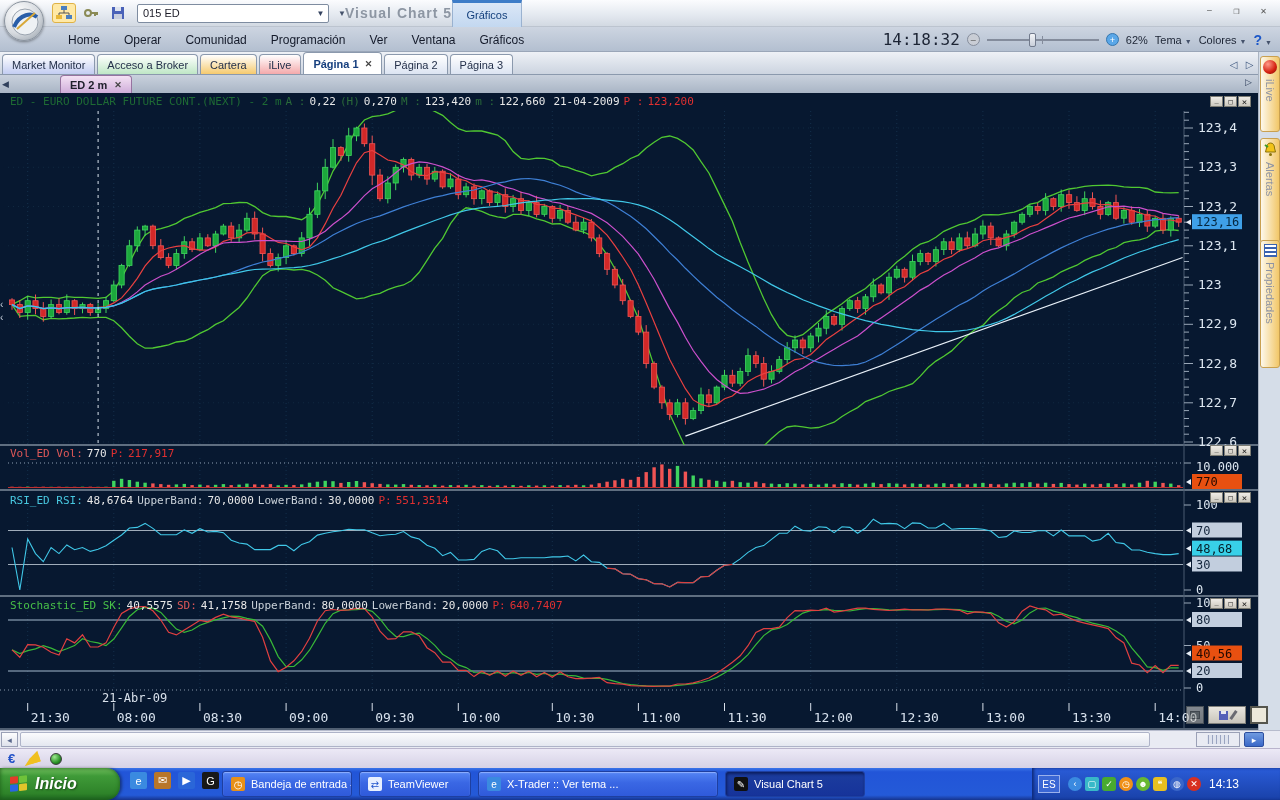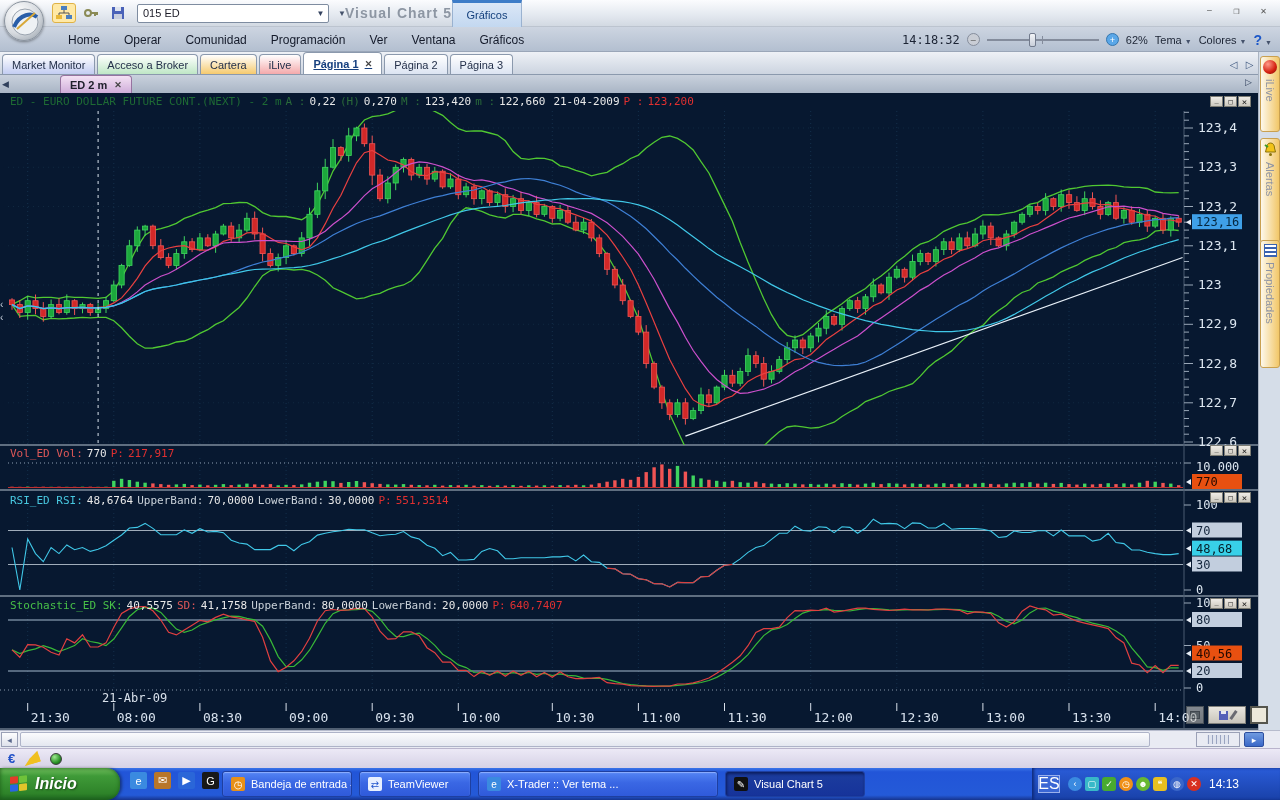--- a/index.html
+++ b/index.html
@@ -33,21 +33,21 @@
   .winbtn.min::before{content:"—";font-size:8px;}
   .winbtn.res::before{content:"❐";}
   .winbtn.cls::before{content:"✕";}
 
   
   .menurow{position:absolute;top:27px;left:0;width:1280px;height:25px;
     background:linear-gradient(#cdd5e1,#b3bfd0);border-bottom:1px solid #9aa6b8;}
   .menu-list{position:absolute;left:56px;top:0;height:25px;display:flex;}
   .menu-item{padding:0 12px;font-size:12px;color:#141a2a;display:flex;align-items:center;}
   .menu-right{position:absolute;right:8px;top:0;height:25px;display:flex;align-items:center;gap:7px;font-size:11px;color:#1c2434;}
-  .clocksmall{font-family:"DejaVu Sans Mono",monospace;font-size:12px;}
+  .clocksmall{font-family:"DejaVu Sans Mono",monospace;font-size:16px;}
   .zoom-minus,.zoom-plus{width:13px;height:13px;border-radius:50%;font-size:9px;display:flex;align-items:center;justify-content:center;}
   .zoom-minus{background:#c9cdd5;border:1px solid #858d9c;color:#555;}
   .zoom-minus::before{content:"–";}
   .zoom-plus{background:#5aa7e8;border:1px solid #3576ae;color:#fff;}
   .zoom-plus::before{content:"+";}
   .slider{position:relative;width:112px;height:14px;}
   .slider .track{position:absolute;top:6px;left:0;width:112px;height:2px;background:#848c9c;}
   .slider .mid{position:absolute;top:3px;left:55px;width:1px;height:8px;background:#848c9c;}
   .slider .thumb{position:absolute;top:0;left:42px;width:7px;height:14px;background:linear-gradient(#f2f4f8,#c9cfda);
     border:1px solid #717a8c;border-radius:2px;}
@@ -148,21 +148,21 @@
   .qlaunch{position:absolute;left:130px;top:4px;display:flex;gap:7px;align-items:center;}
   .ql-ico{width:17px;height:17px;border-radius:2px;font-size:11px;display:flex;align-items:center;justify-content:center;color:#fff;}
   .taskbtns{position:absolute;left:222px;top:3px;display:flex;gap:7px;}
   .taskbtn{height:26px;border-radius:3px;border:1px solid #1e3fa0;background:linear-gradient(#5585f4,#3a67e4 45%,#2f5ada);
     box-shadow:inset 0 1px 1px #8fb0ff;display:flex;align-items:center;gap:6px;padding:0 8px;font-size:11px;color:#fff;
     overflow:hidden;white-space:nowrap;}
   .taskbtn.active{background:linear-gradient(#1c3d9e,#16339a);box-shadow:inset 1px 2px 3px #0c1d5e;}
   .task-ico{width:14px;height:14px;flex:none;border-radius:2px;display:flex;align-items:center;justify-content:center;font-size:10px;}
   .tray{position:absolute;right:0;top:0;height:32px;width:248px;background:linear-gradient(#2a5cd8,#1941a8);
     box-shadow:inset 2px 0 3px #0e2a7a;display:flex;align-items:center;}
-  .lang{margin-left:6px;width:22px;height:18px;background:#3a66d4;border:1px solid #9ab0ec;color:#fff;font-size:16px;
+  .lang{margin-left:6px;width:22px;height:18px;background:#3a66d4;border:1px solid #9ab0ec;color:#fff;font-size:10px;
     display:flex;align-items:center;justify-content:center;}
   .tray-icons{display:flex;gap:3px;margin-left:8px;align-items:center;}
   .tico{width:14px;height:14px;border-radius:3px;font-size:9px;color:#fff;display:flex;align-items:center;justify-content:center;}
   .tray-clock{margin-left:8px;color:#fff;font-size:12px;}
 </style>
 </head>
 <body>
 
 <div class="app">
 
@@ -244,21 +244,21 @@
         </div>
         <div class="ptab" style="background: linear-gradient(rgb(255, 255, 255), rgb(191, 231, 198));">
           <span>Acceso a Broker</span>
         </div>
         <div class="ptab" style="background: linear-gradient(rgb(255, 255, 255), rgb(246, 202, 110));">
           <span>Cartera</span>
         </div>
         <div class="ptab" style="background: linear-gradient(rgb(255, 255, 255), rgb(244, 169, 171));">
           <span>iLive</span>
         </div>
-        <div class="ptab active" style="background: rgb(255, 255, 255); text-decoration: underline;">
+        <div class="ptab active" style="background: rgb(255, 255, 255);">
           <span>Página 1</span>
           <span class="tab-x"></span>
         </div>
         <div class="ptab" style="background: linear-gradient(rgb(255, 255, 255), rgb(220, 228, 242));">
           <span>Página 2</span>
         </div>
         <div class="ptab" style="background: linear-gradient(rgb(255, 255, 255), rgb(220, 228, 242));">
           <span>Página 3</span>
         </div>
       </div>

